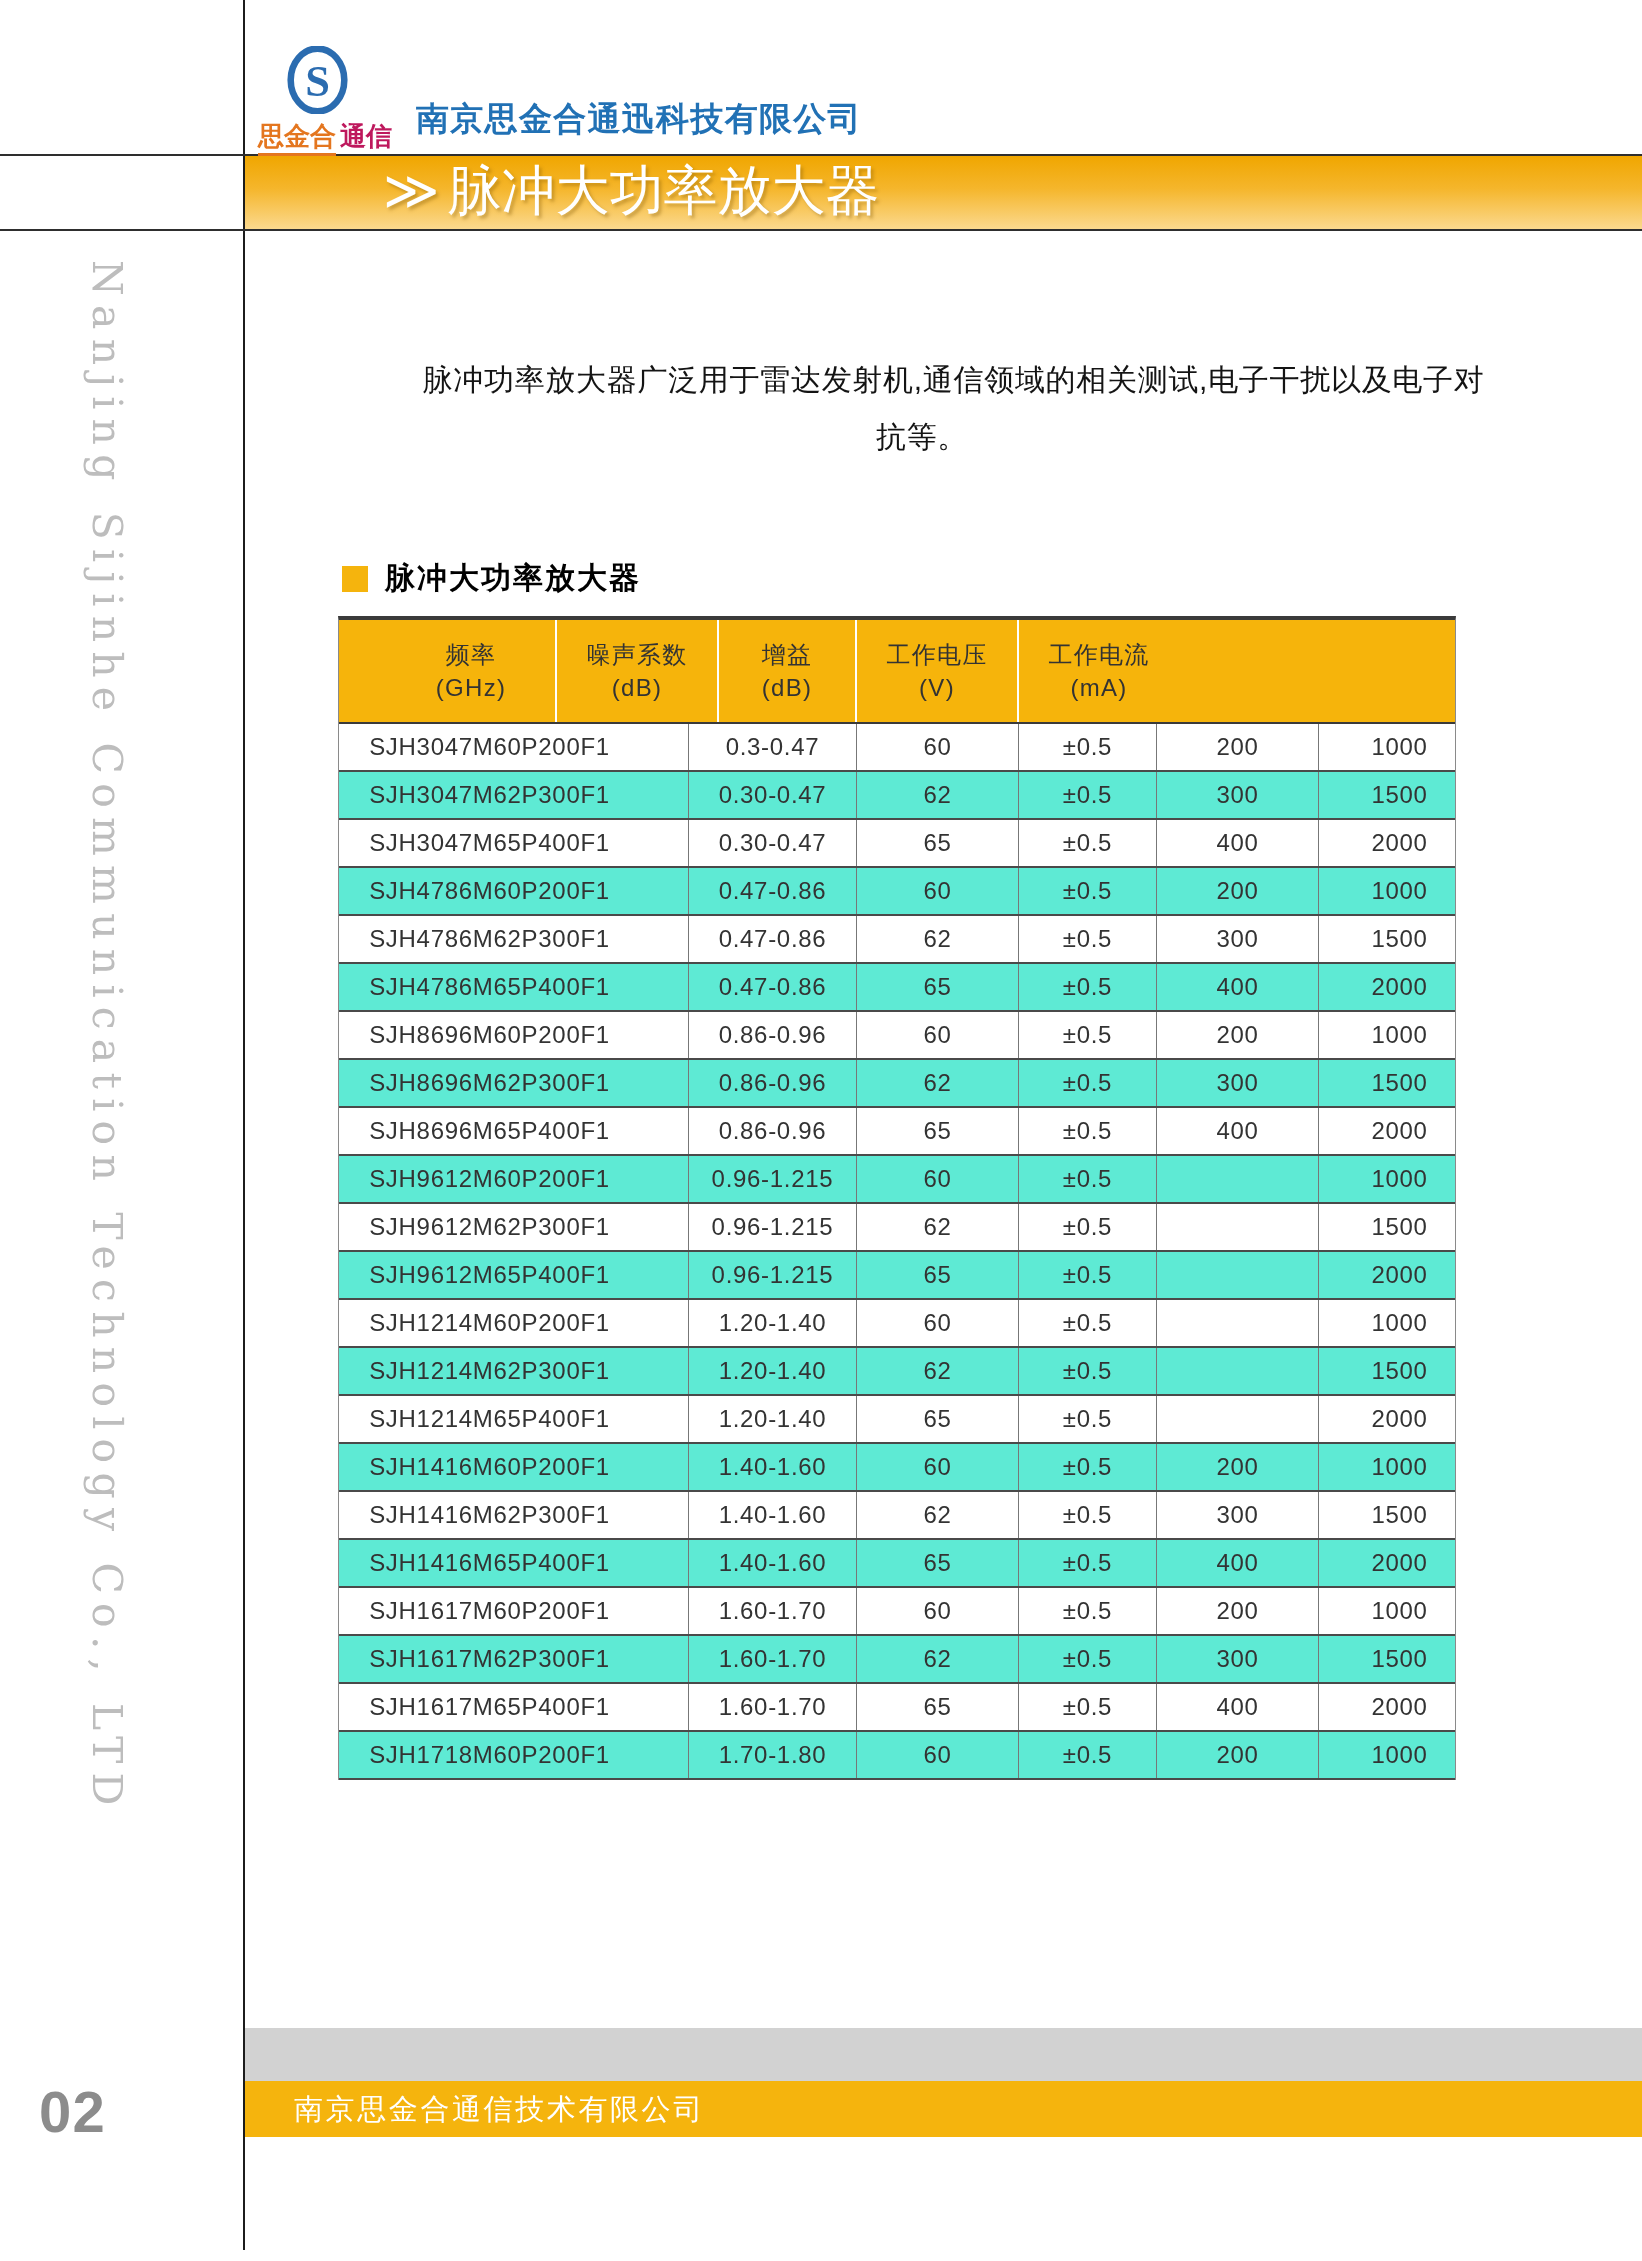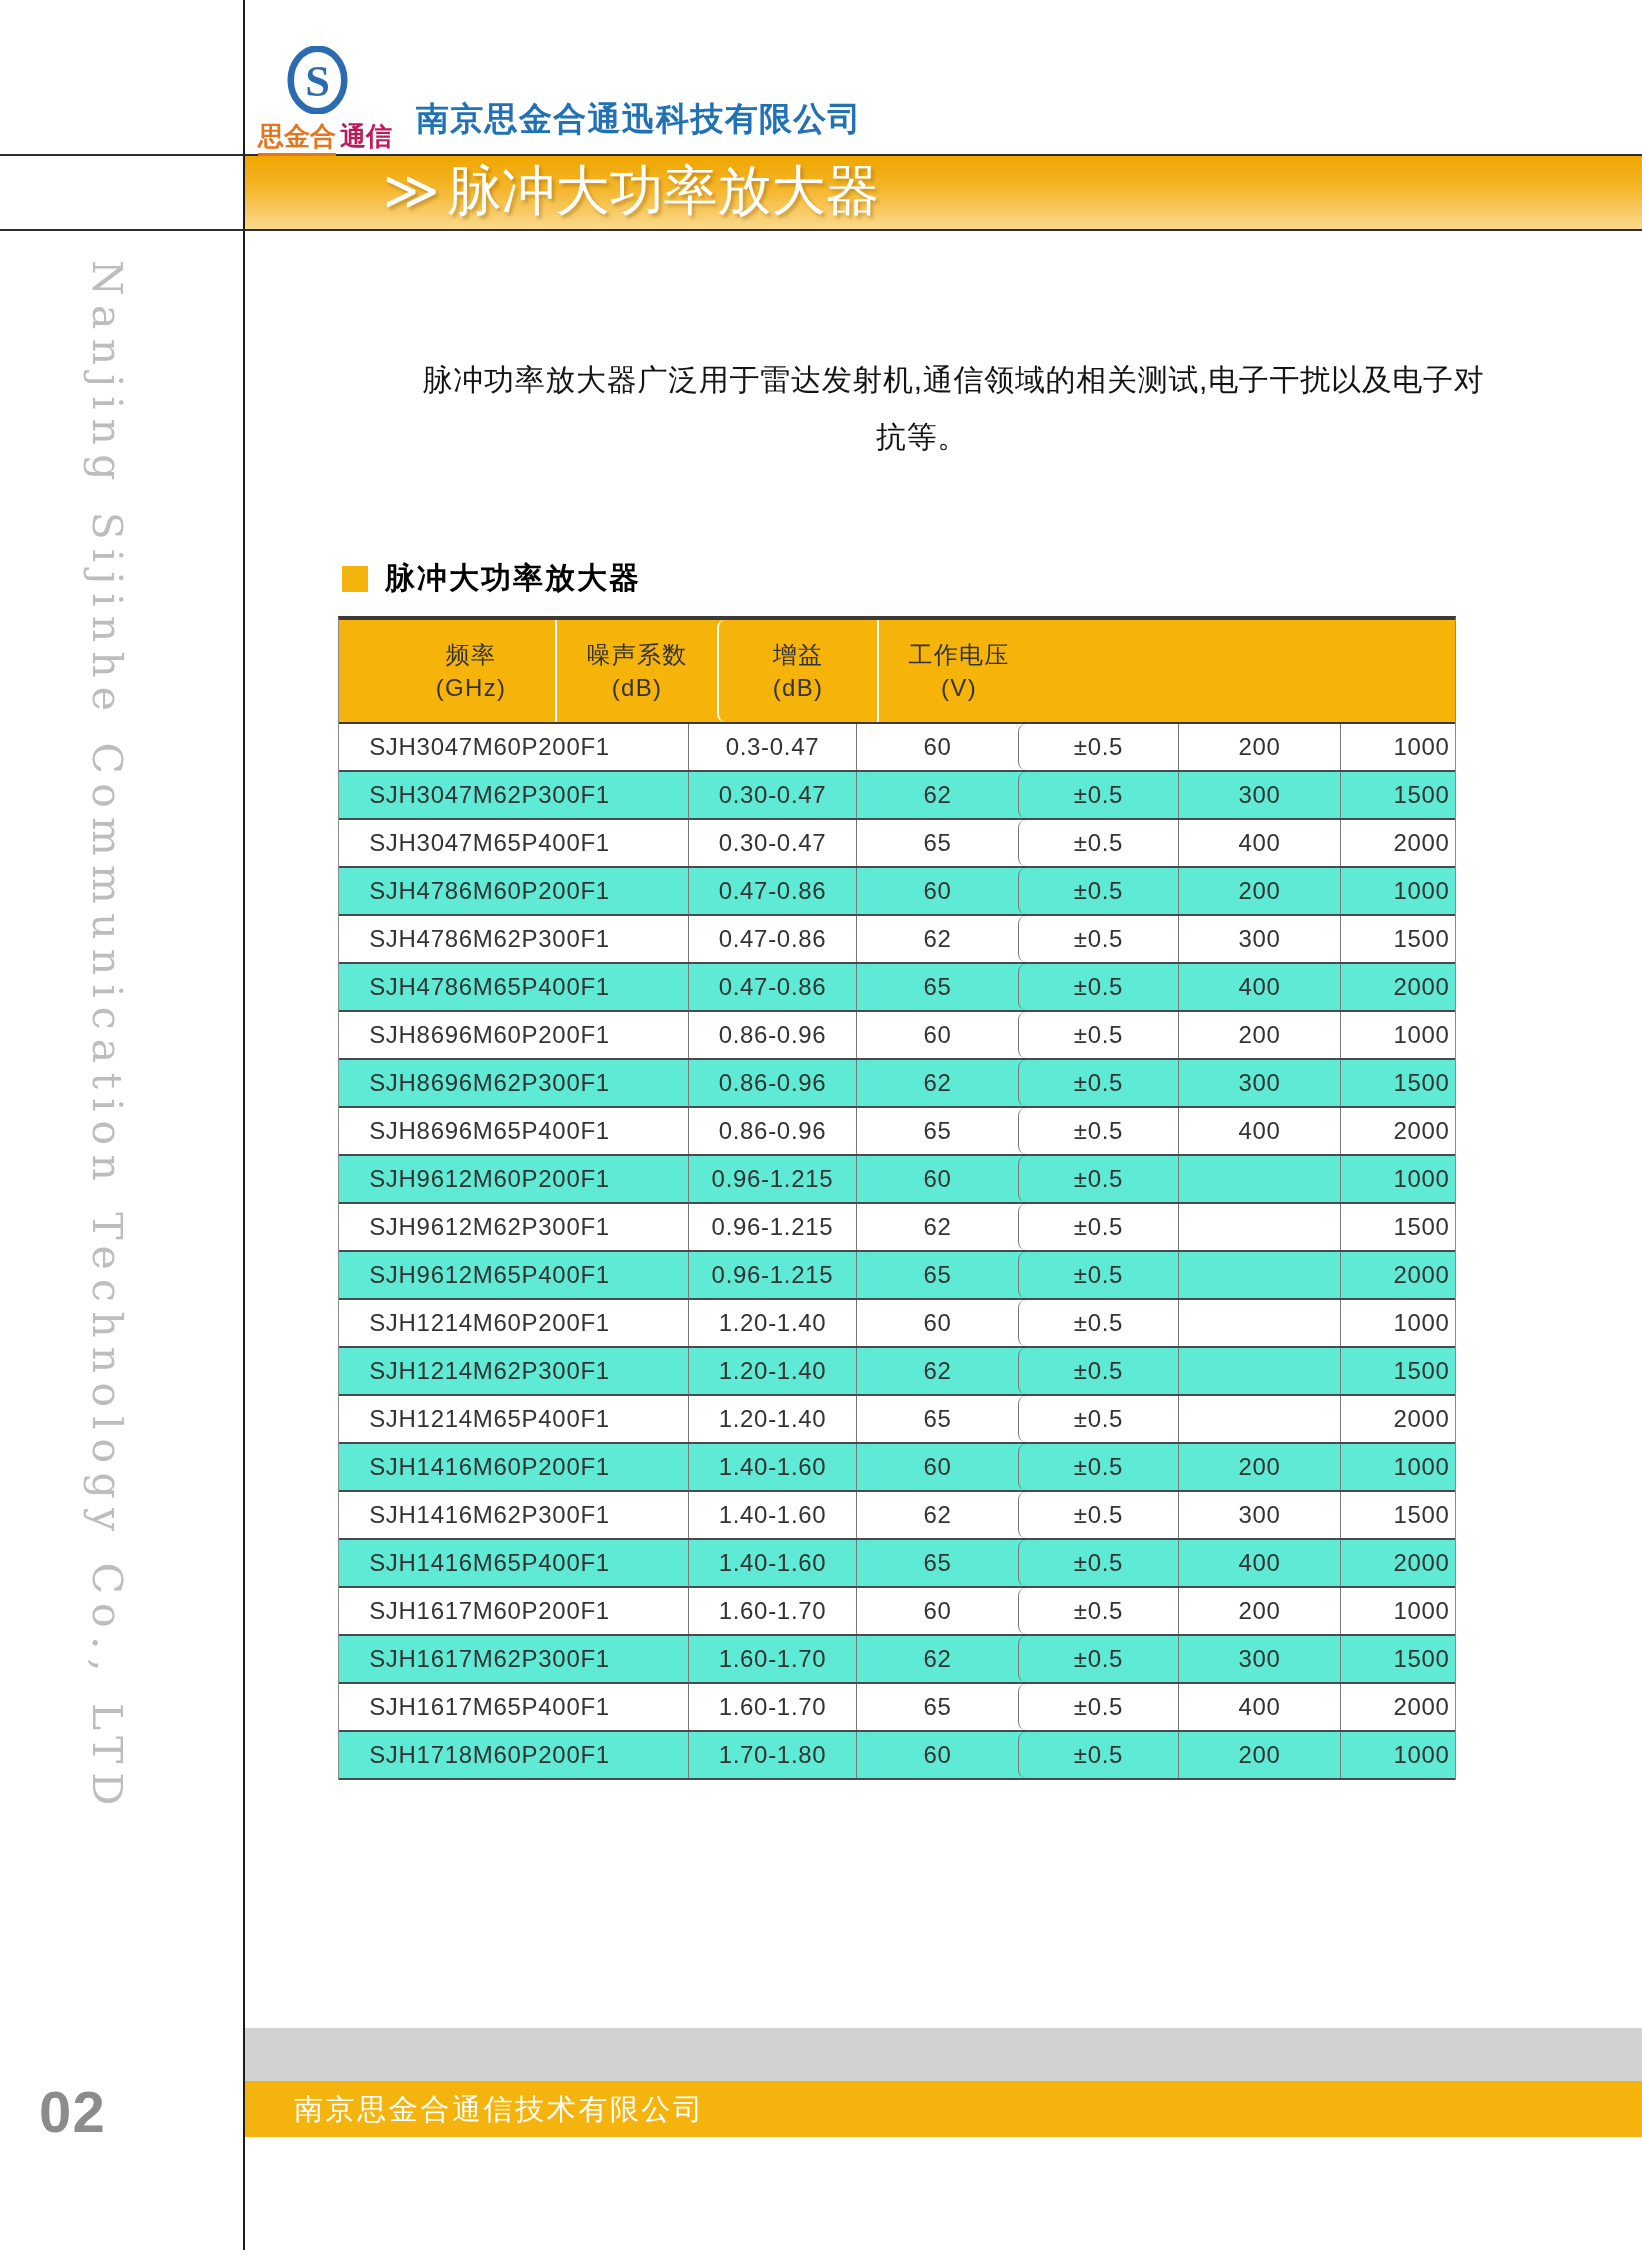--- a/index.html
+++ b/index.html
@@ -48,21 +48,21 @@
   
   .section-head{position:absolute;left:342px;top:558px;display:flex;align-items:center;}
   .bullet{width:26px;height:26px;background:#F5B40D;display:inline-block;}
   .sec-title{font-size:30px;font-weight:bold;color:#000;margin-left:17px;letter-spacing:2px;}
 
   
   .table{position:absolute;left:338px;top:616px;width:1116px;border-top:4.6px solid #3A3A3A;border-left:1.3px solid #8a8a8a;border-right:1.3px solid #8a8a8a;}
   .thead{display:flex;background:#F6B40B;height:104px;border-bottom:2.6px solid #3A3A3A;box-sizing:border-box;}
   .thcell{flex:none;display:flex;flex-direction:column;justify-content:center;align-items:center;color:#333;font-size:24px;line-height:33px;box-sizing:border-box;letter-spacing:1.3px;}
   .thcell + .thcell{border-left:2.6px solid #fff;}
-  .c0{width:301px;} .c1{width:168px;margin-left:48px;} .c2{width:162px;} .c3{width:160px;border-radius:8px;} .c4{width:162px;} .c5{width:162px;}
+  .c0{width:301px;} .c1{width:168px;margin-left:48px;} .c2{width:162px;} .c3{width:138px;} .c4{width:162px;} .c5{width:162px;}
   .trow{display:flex;height:48px;border-bottom:2px solid #4A4A4A;box-sizing:border-box;}
   .trow.odd{background:#ffffff;}
   .trow.even{background:#5eead4;}
   .tcell{flex:none;display:flex;align-items:center;justify-content:center;font-size:24px;color:#333;box-sizing:border-box;letter-spacing:0.7px;}
   .tcell + .tcell{border-left:1.3px solid #777;}
 
   
   .footer-gray{position:absolute;left:245px;top:2028px;width:1397px;height:53px;background:#D2D2D2;}
   .footer-yellow{position:absolute;left:245px;top:2081px;width:1545px;height:56px;background:#F5B40D;color:#fff;font-size:29px;line-height:56px;padding-left:49px;box-sizing:border-box;letter-spacing:2.6px;}
   .page-num{position:absolute;left:39px;top:2078px;font-size:58px;font-weight:bold;color:#8C8C8C;letter-spacing:1.3px;}
@@ -115,20 +115,24 @@
         <div>(dB)</div>
       </div>
       <div class="thcell c3">
         <div>增益</div>
         <div>(dB)</div>
       </div>
       <div class="thcell c4">
         <div>工作电压</div>
         <div>(V)</div>
       </div>
+      <div class="thcell c5">
+        <div>工作电流</div>
+        <div>(mA)</div>
+      </div>
     </div>
     <div class="tbody">
         <div class="trow odd">
           <div class="tcell c0">SJH3047M60P200F1</div>
           <div class="tcell c1">0.3-0.47</div>
           <div class="tcell c2">60</div>
           <div class="tcell c3">±0.5</div>
           <div class="tcell c4">200</div>
           <div class="tcell c5">1000</div>
         </div>

